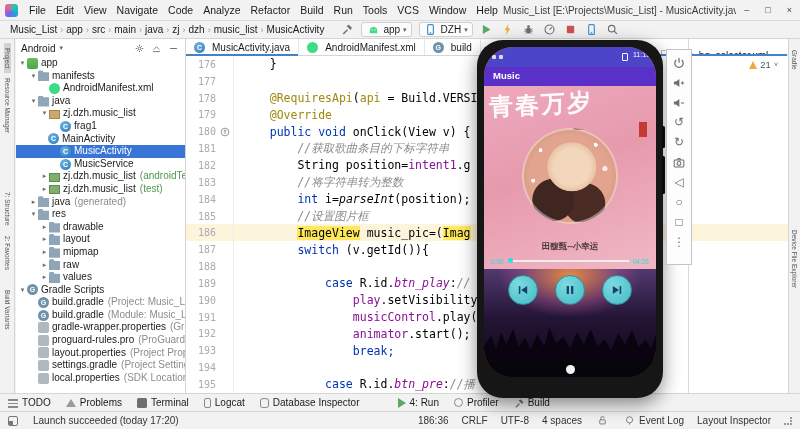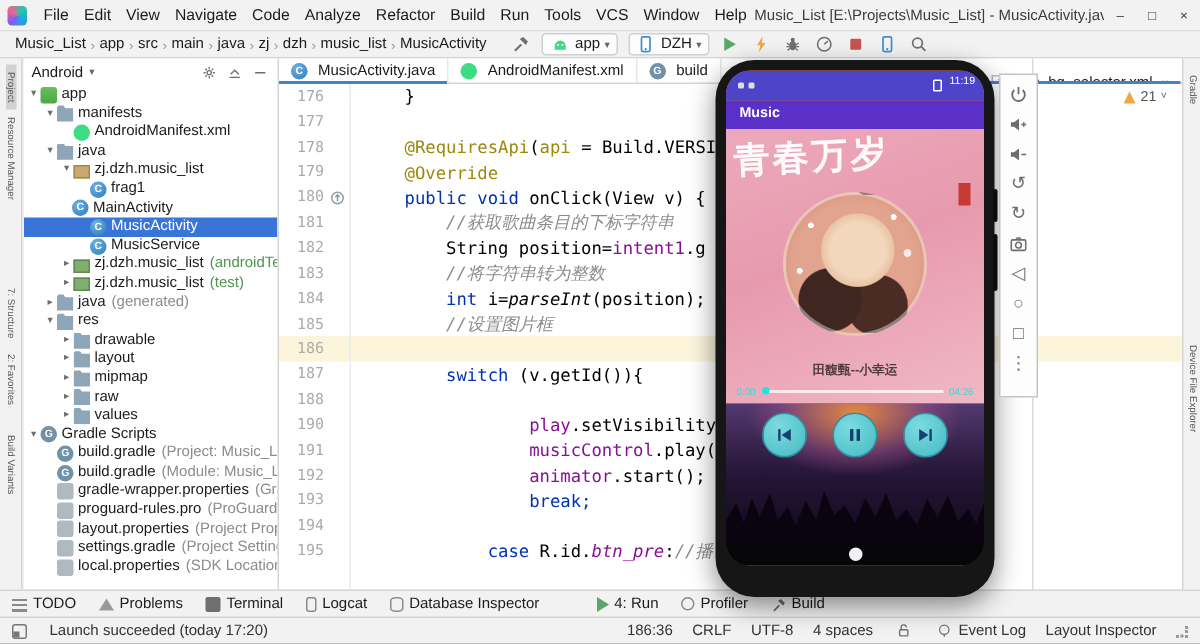--- a/index.html
+++ b/index.html
@@ -121,21 +121,21 @@
   .tw-switch::after { content:""; position:absolute; left:0; bottom:0; width:4px; height:4px; background:#777; }
   .sb-msg { flex:1; margin-left:2px; }
   .statusbar .svg-ic svg { width:11px; height:11px; }
   .resize-grip { width:8px; height:8px; border-right:2px dotted #999; border-bottom:2px dotted #999; }
 
   
   .phone { position:absolute; left:477px; top:40px; width:186px; height:358px; background:#161616;
            border-radius:26px; box-shadow:0 6px 18px rgba(0,0,0,.45); z-index:40; }
   .side-btn { position:absolute; right:-2px; width:3px; background:#0b0b0b; border-radius:2px; }
   .side-btn.b1 { top:86px; height:22px; } .side-btn.b2 { top:116px; height:38px; }
-  .screen { position:absolute; left:7px; top:7px; right:7px; height:330px; border-radius:16px; overflow:hidden; background:#f97316; }
+  .screen { position:absolute; left:7px; top:7px; right:7px; height:330px; border-radius:29px; overflow:hidden; background:#f97316; }
   .p-status { position:relative; height:20px; background:#4C44C9; color:#fff; }
   .p-time { position:absolute; right:6px; top:4px; font-size:7px; }
   .p-batt { position:absolute; right:28px; top:6px; width:6px; height:8px; border:1px solid #fff; border-radius:1px; }
   .p-dot { position:absolute; top:8px; width:4px; height:4px; background:#ddd; border-radius:1px; }
   .p-dot.d1 { left:8px; } .p-dot.d2 { left:15px; }
   .p-appbar { height:19px; background:#5A30C8; color:#fff; font-size:9.5px; font-weight:bold; padding:3px 0 0 9px; }
   .p-album { position:relative; height:183px; background:linear-gradient(160deg,#EDA9BC,#E2=1?,#E79AAE 45%,#F0B8C4); overflow:hidden; }
   .p-album { background:linear-gradient(160deg,#EDA9BC,#E79AAE 45%,#F0B8C4); }
   .callig { position:absolute; top:1px; left:5px; right:4px; color:rgba(255,255,255,.95); font-weight:bold;
             font-size:24px; letter-spacing:2px; transform:rotate(-3deg); font-family:"DejaVu Serif",serif; white-space:nowrap; }
@@ -550,30 +550,36 @@
           <span class="code-text"><span class="tk-p">        </span><span class="tk-k">int </span><span class="tk-p">i=</span><span class="tk-sm">parseInt</span><span class="tk-p">(position);</span></span>
         </div>
         <div class="code-line">
           <span class="ln">185</span>
           <span class="gut"></span>
           <span class="code-text"><span class="tk-p">        </span><span class="tk-c">//设置图片框</span></span>
         </div>
         <div class="code-line cur">
           <span class="ln">186</span>
           <span class="gut"></span>
+          <span class="code-text"><span class="tk-p">        </span><span class="tk-hl">ImageView</span><span class="tk-p"> music_pic=(</span><span class="tk-hl">Imag</span></span>
         </div>
         <div class="code-line">
           <span class="ln">187</span>
           <span class="gut"></span>
           <span class="code-text"><span class="tk-p">        </span><span class="tk-k">switch </span><span class="tk-p">(v.getId()){</span></span>
         </div>
         <div class="code-line">
           <span class="ln">188</span>
           <span class="gut"></span>
           <span class="code-text"></span>
+        </div>
+        <div class="code-line">
+          <span class="ln">189</span>
+          <span class="gut"></span>
+          <span class="code-text"><span class="tk-p">            </span><span class="tk-k">case </span><span class="tk-p">R.id.</span><span class="tk-sf">btn_play</span><span class="tk-p">:</span><span class="tk-c">//</span></span>
         </div>
         <div class="code-line">
           <span class="ln">190</span>
           <span class="gut"></span>
           <span class="code-text"><span class="tk-p">                </span><span class="tk-f">play</span><span class="tk-p">.setVisibility</span></span>
         </div>
         <div class="code-line">
           <span class="ln">191</span>
           <span class="gut"></span>
           <span class="code-text"><span class="tk-p">                </span><span class="tk-f">musicControl</span><span class="tk-p">.play(</span></span>

